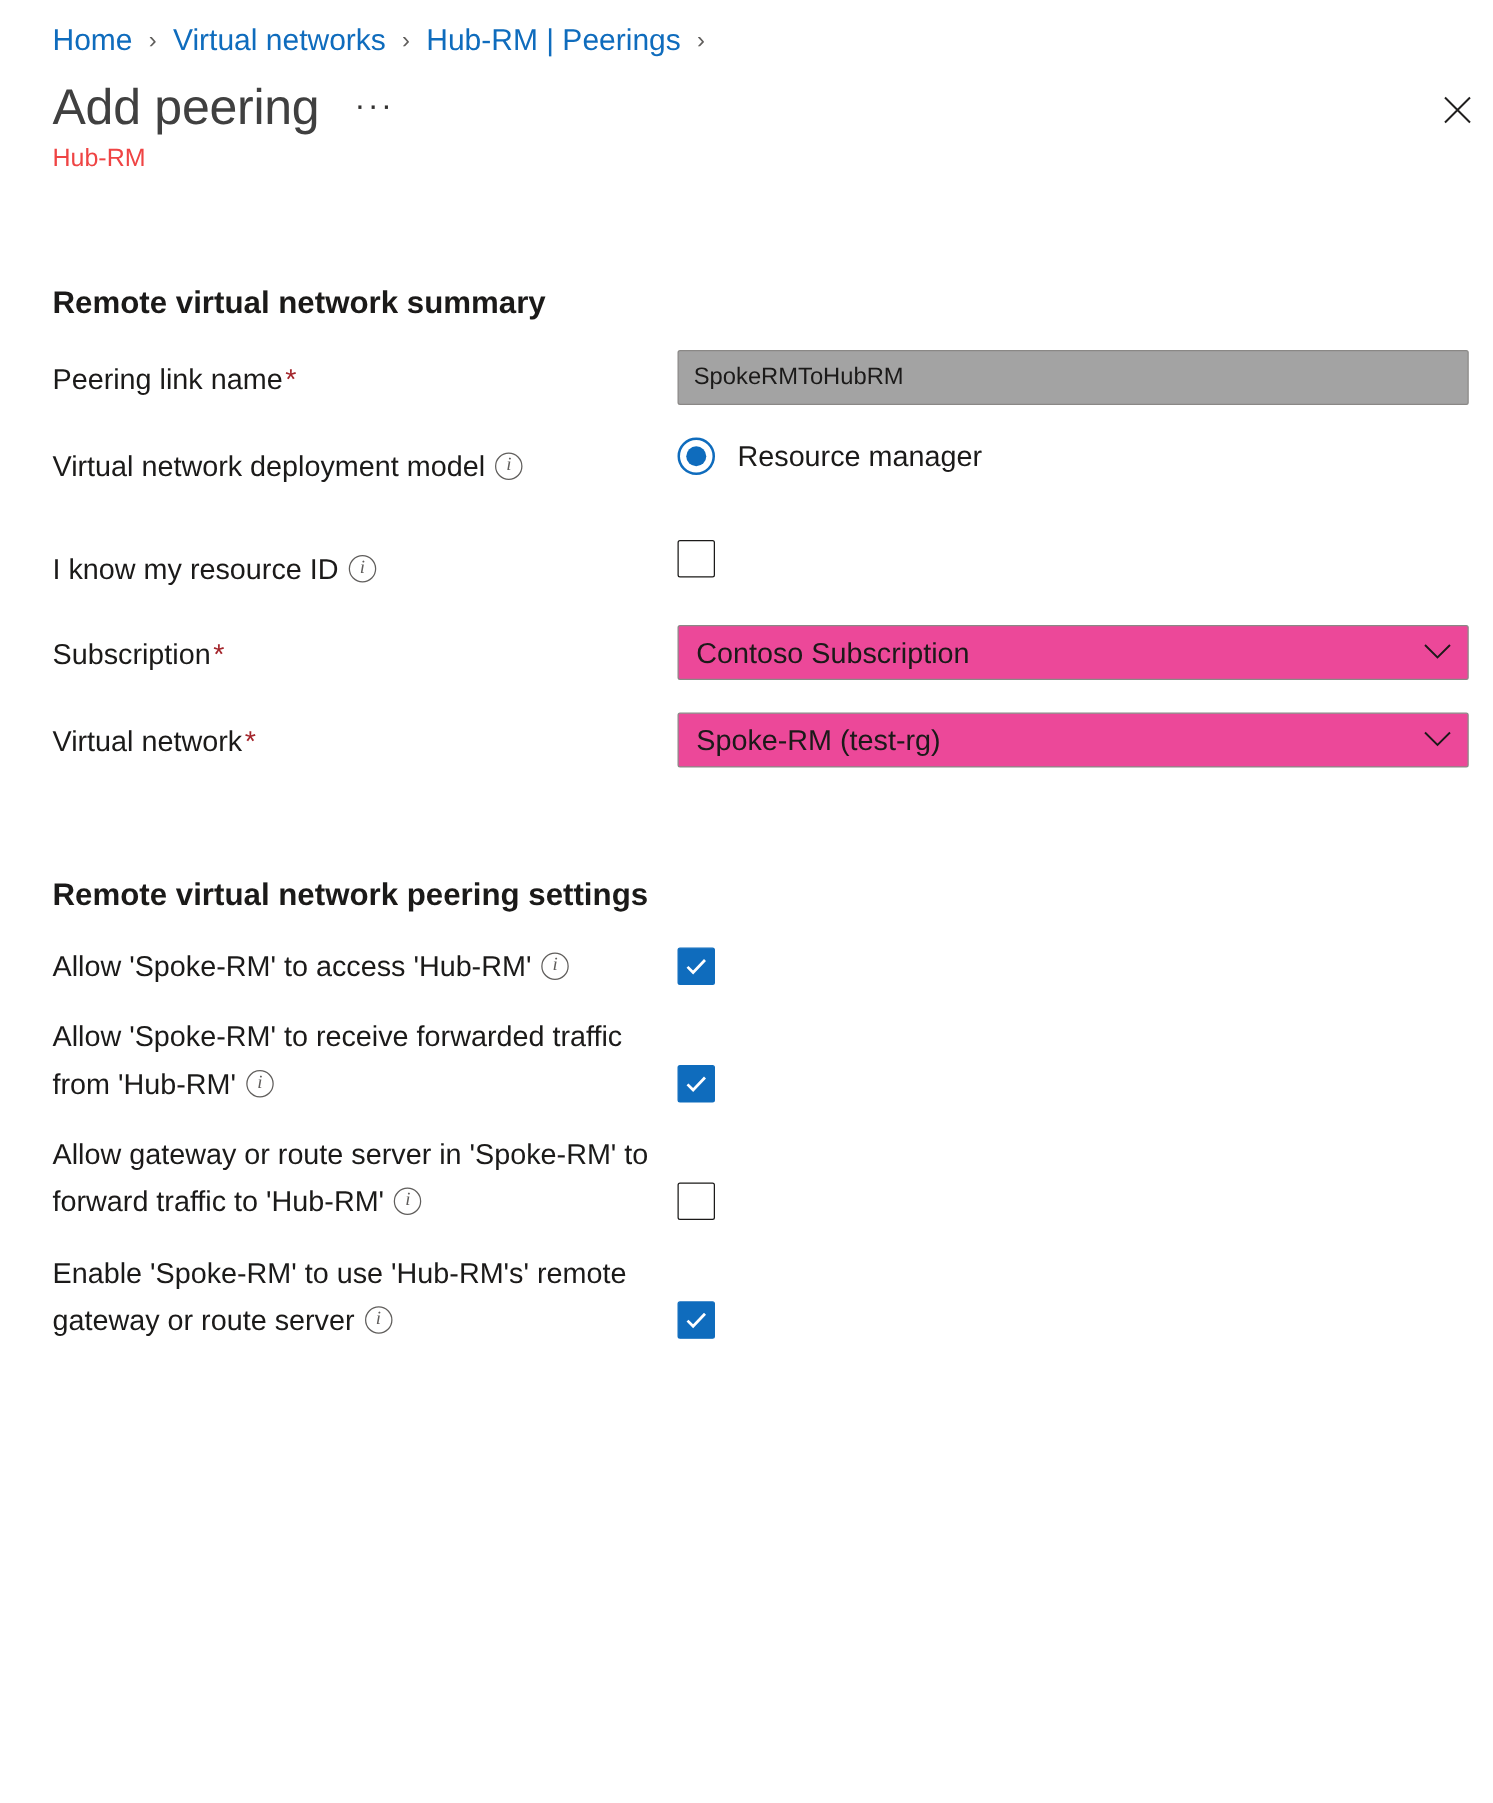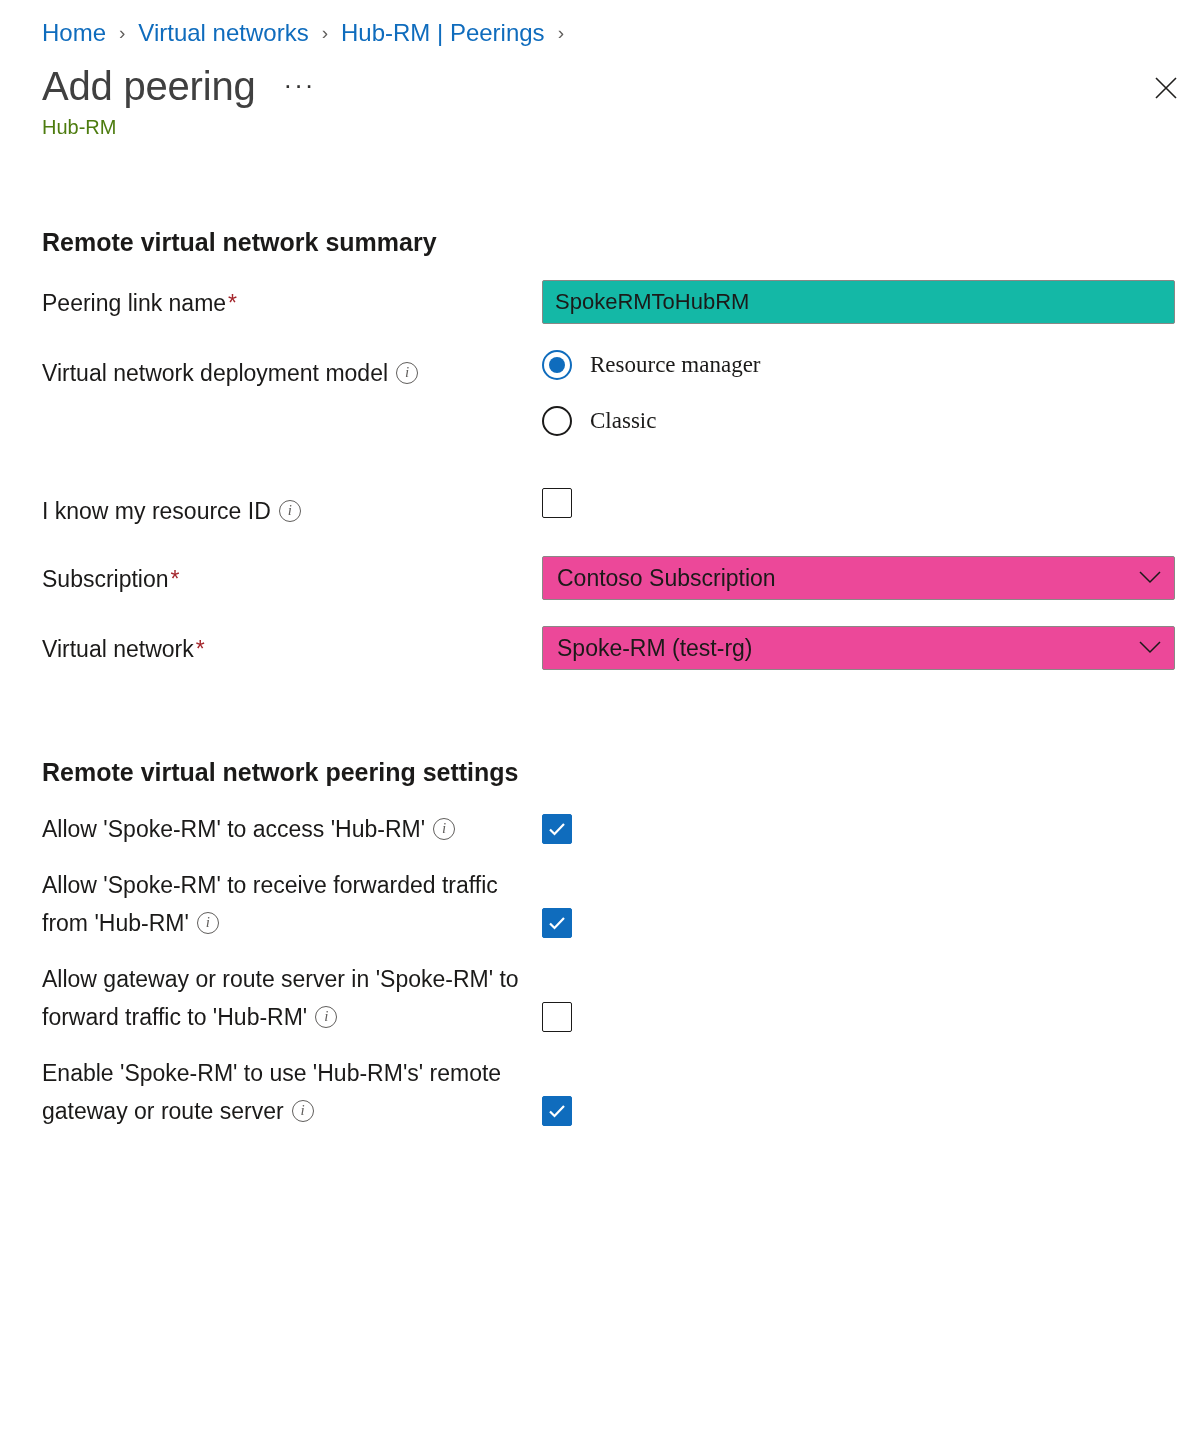--- a/index.html
+++ b/index.html
@@ -75,21 +75,21 @@
     height: 40px;
     display: flex;
     align-items: center;
     justify-content: center;
     cursor: pointer;
     color: #201f1e;
   }
   .subtitle {
     font-size: 20px;
     line-height: 26px;
-    color: #4d7c0f;
+    color: #ef4444;
     margin-top: 4px;
   }
 
   .description {
     font-size: 23px;
     line-height: 38px;
     color: #1b1a19;
     margin-top: 28px;
     max-width: 1130px;
   }
@@ -143,24 +143,24 @@
   .field {
     flex: 1;
   }
 
   input.text-field {
     width: 633px;
     height: 44px;
     border: 1px solid #8a8886;
     border-radius: 2px;
     padding: 0 12px;
-    font-size: 22px;
+    font-size: 19px;
     font-family: "Liberation Sans", sans-serif;
     color: #1b1a19;
-    background: #14b8a6;
+    background: #a3a3a3;
     outline: none;
   }
 
   .select-wrap {
     position: relative;
     width: 633px;
     height: 44px;
   }
   .select-wrap .select-box {
     width: 100%;
@@ -187,21 +187,20 @@
     pointer-events: none;
     color: #1b1a19;
   }
 
   
   .radio-row {
     display: flex;
     align-items: center;
     margin-bottom: 26px;
     cursor: pointer;
-    font-family: Liberation Serif, serif;
   }
   .radio {
     width: 30px;
     height: 30px;
     border-radius: 50%;
     border: 2px solid #1b1a19;
     display: inline-flex;
     align-items: center;
     justify-content: center;
     flex: 0 0 30px;
@@ -301,24 +300,20 @@
   </div>
 
   <div class="form-row">
     <div class="form-label">
       <span>Virtual network deployment model</span><span class="info-icon">i</span>
     </div>
     <div class="field">
       <div class="radio-row">
         <span class="radio checked"></span>
         <span class="radio-label">Resource manager</span>
-      </div>
-      <div class="radio-row">
-        <span class="radio"></span>
-        <span class="radio-label">Classic</span>
       </div>
     </div>
   </div>
 
   <div class="form-row">
     <div class="form-label">
       <span>I know my resource ID</span><span class="info-icon">i</span>
     </div>
     <div class="field">
       <span class="cb">

